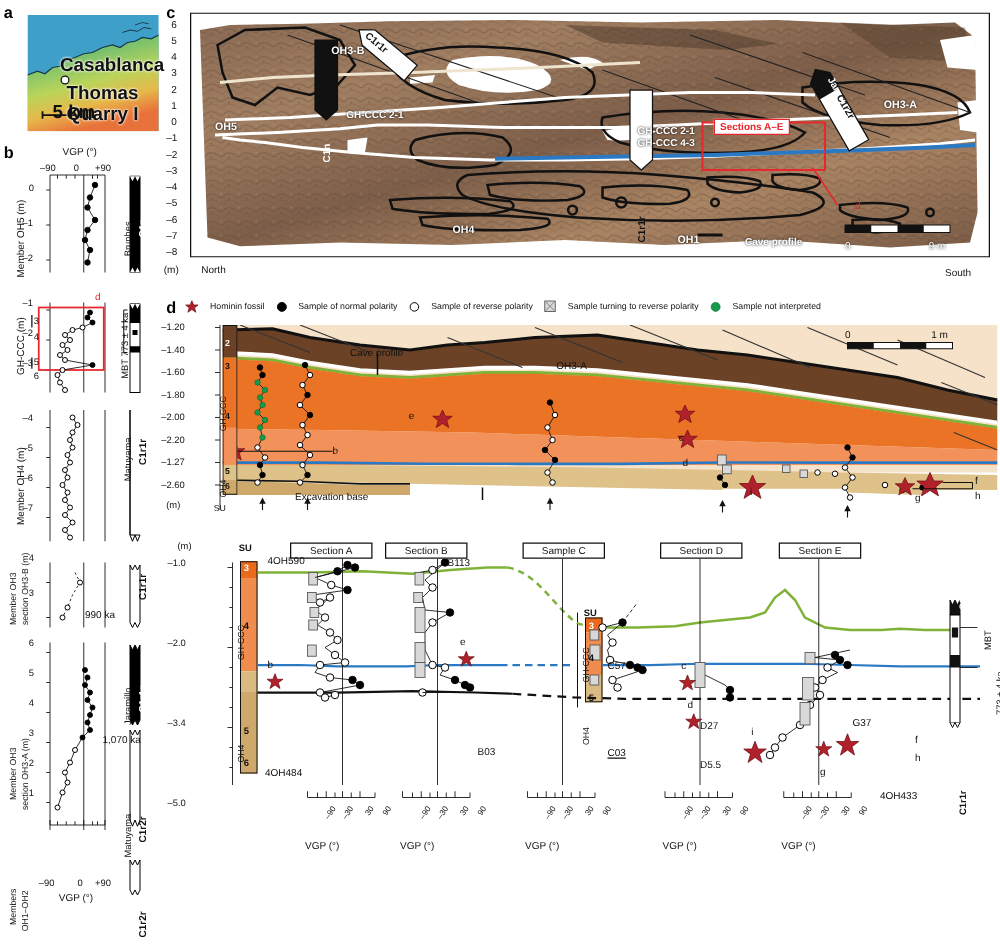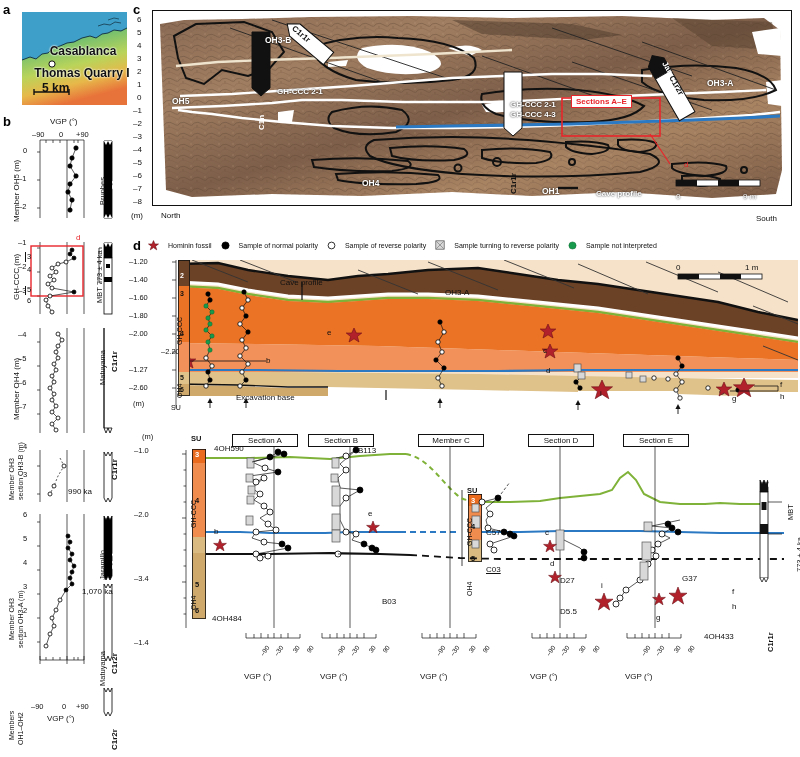--- a/index.html
+++ b/index.html
@@ -1,18 +1,18 @@
 <!DOCTYPE html>
 <html><head>
 <meta charset="utf-8">
 <style>
   html,body{margin:0;padding:0;background:#fff;}
   body{width:800px;height:757px;position:relative;font-family:"Liberation Sans",sans-serif;color:#111;overflow:hidden;}
   .abs{position:absolute;}
-  .pl{font-weight:bold;font-size:13px;color:#000;}.t65{font-size:6.5px}.t7{font-size:7px}.t75{font-size:7.5px}.t8{font-size:8px}.t85{font-size:8.5px}.t9{font-size:12px}
+  .pl{font-weight:bold;font-size:13px;color:#000;}.t65{font-size:6.5px}.t7{font-size:7px}.t75{font-size:7.5px}.t8{font-size:8px}.t85{font-size:8.5px}.t9{font-size:15px}
   .rot90{transform:rotate(-90deg);transform-origin:0 0;white-space:nowrap}
   .rotm45{transform:rotate(-55deg);transform-origin:100% 0;white-space:nowrap}
   .ctr{text-align:center}
   svg{display:block}
   .star{fill:#b1212b;stroke:#6d0f15;stroke-width:.6}
   .chron-n{fill:#000;stroke:#000;stroke-width:.8}
   .chron-r{fill:#fff;stroke:#000;stroke-width:.8}
   .nodot{fill:#000;stroke:#000;stroke-width:.7}
   .rdot{fill:#fff;stroke:#000;stroke-width:.8}
   .gdot{fill:#179a4c;stroke:#0d6b33;stroke-width:.5}
@@ -707,21 +707,21 @@
     <line x1="16" y1="112" x2="12" y2="112"></line>
         <line x1="16" y1="130" x2="12" y2="130"></line>
   </g>
 </svg>
 </div>
 <div class="abs t75" style="left:129px;top:257px;">–1.20</div>
 <div class="abs t75" style="left:129px;top:275px;">–1.40</div>
 <div class="abs t75" style="left:129px;top:293px;">–1.60</div>
 <div class="abs t75" style="left:129px;top:311px;">–1.80</div>
 <div class="abs t75" style="left:129px;top:329px;">–2.00</div>
-<div class="abs t75" style="left:129px;top:347px;margin-left:32px;">–2.20</div>
+<div class="abs t75" style="left:129px;top:347px;">–2.20</div>
 <div class="abs t75" style="left:129px;top:365px;">–1.27</div>
 <div class="abs t75" style="left:129px;top:383px;">–2.60</div>
 <div class="abs t75" style="left:133px;top:399px;">(m)</div>
 
 <div class="abs" style="left:178px;top:260px;width:12px;height:140px;">
 <svg width="12" height="140" viewBox="0 0 12 140">
   <rect x="0" y="0" width="12" height="4" fill="#6b4226"></rect>
   <rect x="0" y="4" width="12" height="22" fill="#6b4226"></rect>
   <rect x="0" y="26" width="12" height="56" fill="#ea7326"></rect>
   <rect x="0" y="82" width="12" height="30" fill="#f2915a"></rect>
@@ -991,50 +991,50 @@
         <line x1="502" y1="206" x2="502" y2="202"></line>
     <line x1="509" y1="206" x2="509" y2="201"></line>
         <line x1="521" y1="206" x2="521" y2="202"></line>
   </g>
 </svg>
 </div>
 
 <div class="abs t75" style="left:134px;top:446px;">–1.0</div>
 <div class="abs t75" style="left:134px;top:510px;">–2.0</div>
 <div class="abs t75" style="left:134px;top:574px;">–3.4</div>
-<div class="abs t75" style="left:134px;top:638px;">–1.4</div>
+<div class="abs t75" style="left:134px;top:638px;">–5.0</div>
 <div class="abs t75" style="left:142px;top:432px;">(m)</div>
 
 <div class="abs t75" style="left:191px;top:434px;font-weight:600;">SU</div>
 <div class="abs t75" style="left:195px;top:450px;font-weight:700;color:#fff;">3</div>
 <div class="abs t75" style="left:195px;top:496px;font-weight:700;">4</div>
 <div class="abs t75" style="left:195px;top:580px;font-weight:700;">5</div>
 <div class="abs t75" style="left:195px;top:606px;font-weight:700;">6</div>
 <div class="abs t7 rot90" style="left:190px;top:528px;">GH-CCC</div>
 <div class="abs t7 rot90" style="left:190px;top:610px;">OH4</div>
 
 <div class="abs t75" style="left:467px;top:486px;font-weight:600;">SU</div>
 <div class="abs t75" style="left:471px;top:496px;font-weight:700;color:#fff;">3</div>
 <div class="abs t75" style="left:471px;top:522px;font-weight:700;">4</div>
 <div class="abs t75" style="left:471px;top:554px;font-weight:700;">5</div>
 <div class="abs t7 rot90" style="left:466px;top:546px;">GH-CCC</div>
 <div class="abs t7 rot90" style="left:466px;top:596px;">OH4</div>
 
 <div class="abs t8 ctr" style="left:232px;top:434px;width:64px;border:1px solid #111;background:#fff;padding:1px 0;">Section A</div>
 <div class="abs t8 ctr" style="left:308px;top:434px;width:64px;border:1px solid #111;background:#fff;padding:1px 0;">Section B</div>
-<div class="abs t8 ctr" style="left:418px;top:434px;width:64px;border:1px solid #111;background:#fff;padding:1px 0;">Member C</div>
+<div class="abs t8 ctr" style="left:418px;top:434px;width:64px;border:1px solid #111;background:#fff;padding:1px 0;">Sample C</div>
 <div class="abs t8 ctr" style="left:528px;top:434px;width:64px;border:1px solid #111;background:#fff;padding:1px 0;">Section D</div>
 <div class="abs t8 ctr" style="left:623px;top:434px;width:64px;border:1px solid #111;background:#fff;padding:1px 0;">Section E</div>
 
 <div class="abs t8" style="left:214px;top:444px;">4OH590</div>
 <div class="abs t8" style="left:358px;top:446px;text-align:center;">B113</div>
 <div class="abs t8" style="left:382px;top:597px;">B03</div>
 <div class="abs t8" style="left:212px;top:614px;">4OH484</div>
 <div class="abs t8" style="left:486px;top:528px;">C57</div>
-<div class="abs t8" style="left:486px;top:565px;text-decoration:underline;">C03</div>
+<div class="abs t8" style="left:486px;top:598px;text-decoration:underline;">C03</div>
 <div class="abs t8" style="left:560px;top:576px;">D27</div>
 <div class="abs t8" style="left:560px;top:607px;">D5.5</div>
 <div class="abs t8" style="left:682px;top:574px;">G37</div>
 <div class="abs t8" style="left:704px;top:632px;">4OH433</div>
 
 <div class="abs" style="left:213px;top:538px;">
   <svg width="14" height="14" viewBox="0 0 14 14">
       <polygon class="star" points="7,1 8.7,5.4 13.4,5.4 9.6,8.2 11,12.8 7,10 3,12.8 4.4,8.2 0.6,5.4 5.3,5.4"></polygon>
     </svg>
 </div>

